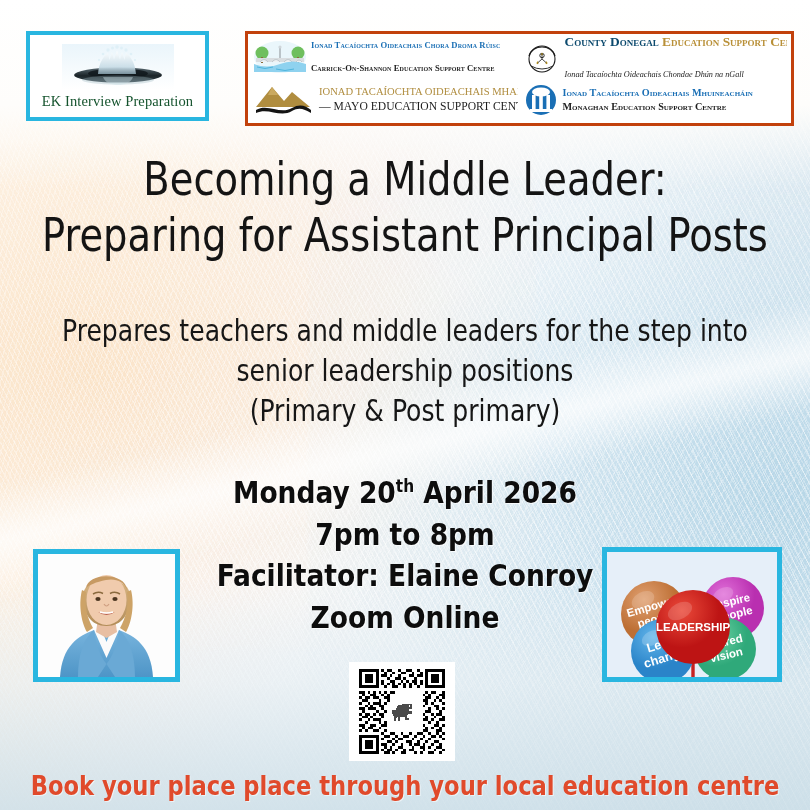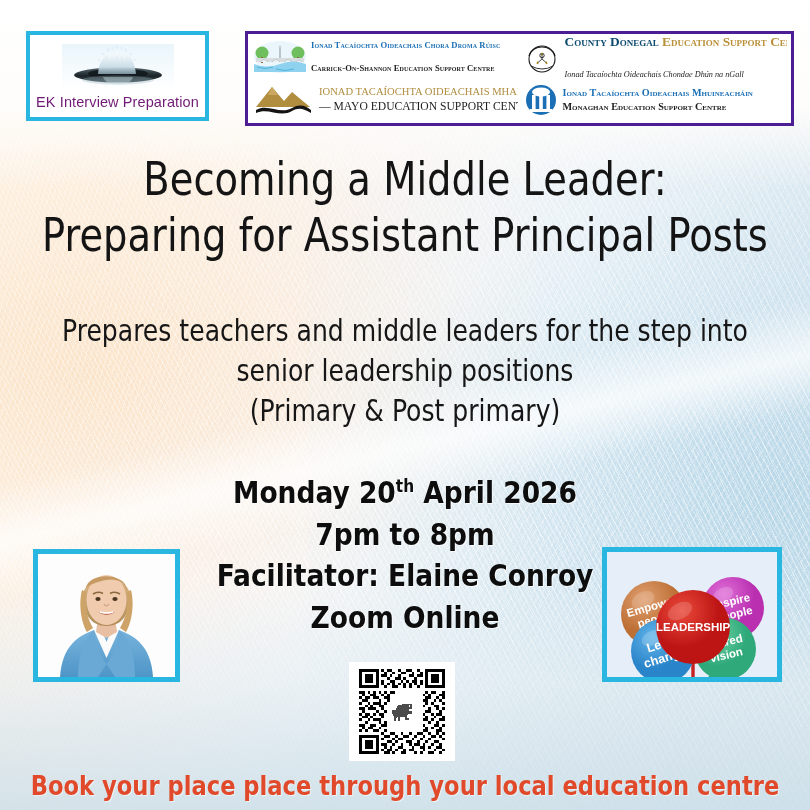--- a/index.html
+++ b/index.html
@@ -147,32 +147,32 @@
   .ek-splash {
     position: absolute;
     left: 50%; top: 9px;
     transform: translateX(-50%);
     width: 112px; height: 46px;
   }
   .ek-caption {
     position: absolute;
     left: 0; right: 0; bottom: 7px;
     text-align: center;
-    font-family: Liberation Sans, sans-serif;
+    font-family: Liberation Serif, serif;
     font-size: 14.5px;
-    color: #701a75;
+    color: #14532d;
     letter-spacing: .1px;
   }
 
   .centres-box {
     position: absolute;
     left: 245px; top: 31px;
     width: 549px; height: 95px;
     background: #ffffff;
-    border: 3px solid #4c1d95;
+    border: 3px solid #c2410c;
     box-sizing: border-box;
     display: grid;
     grid-template-columns: 1fr 1fr;
     grid-template-rows: 1fr 1fr;
     padding: 3px 4px;
     gap: 4px;
   }
   .centre {
     display: flex;
     align-items: center;

